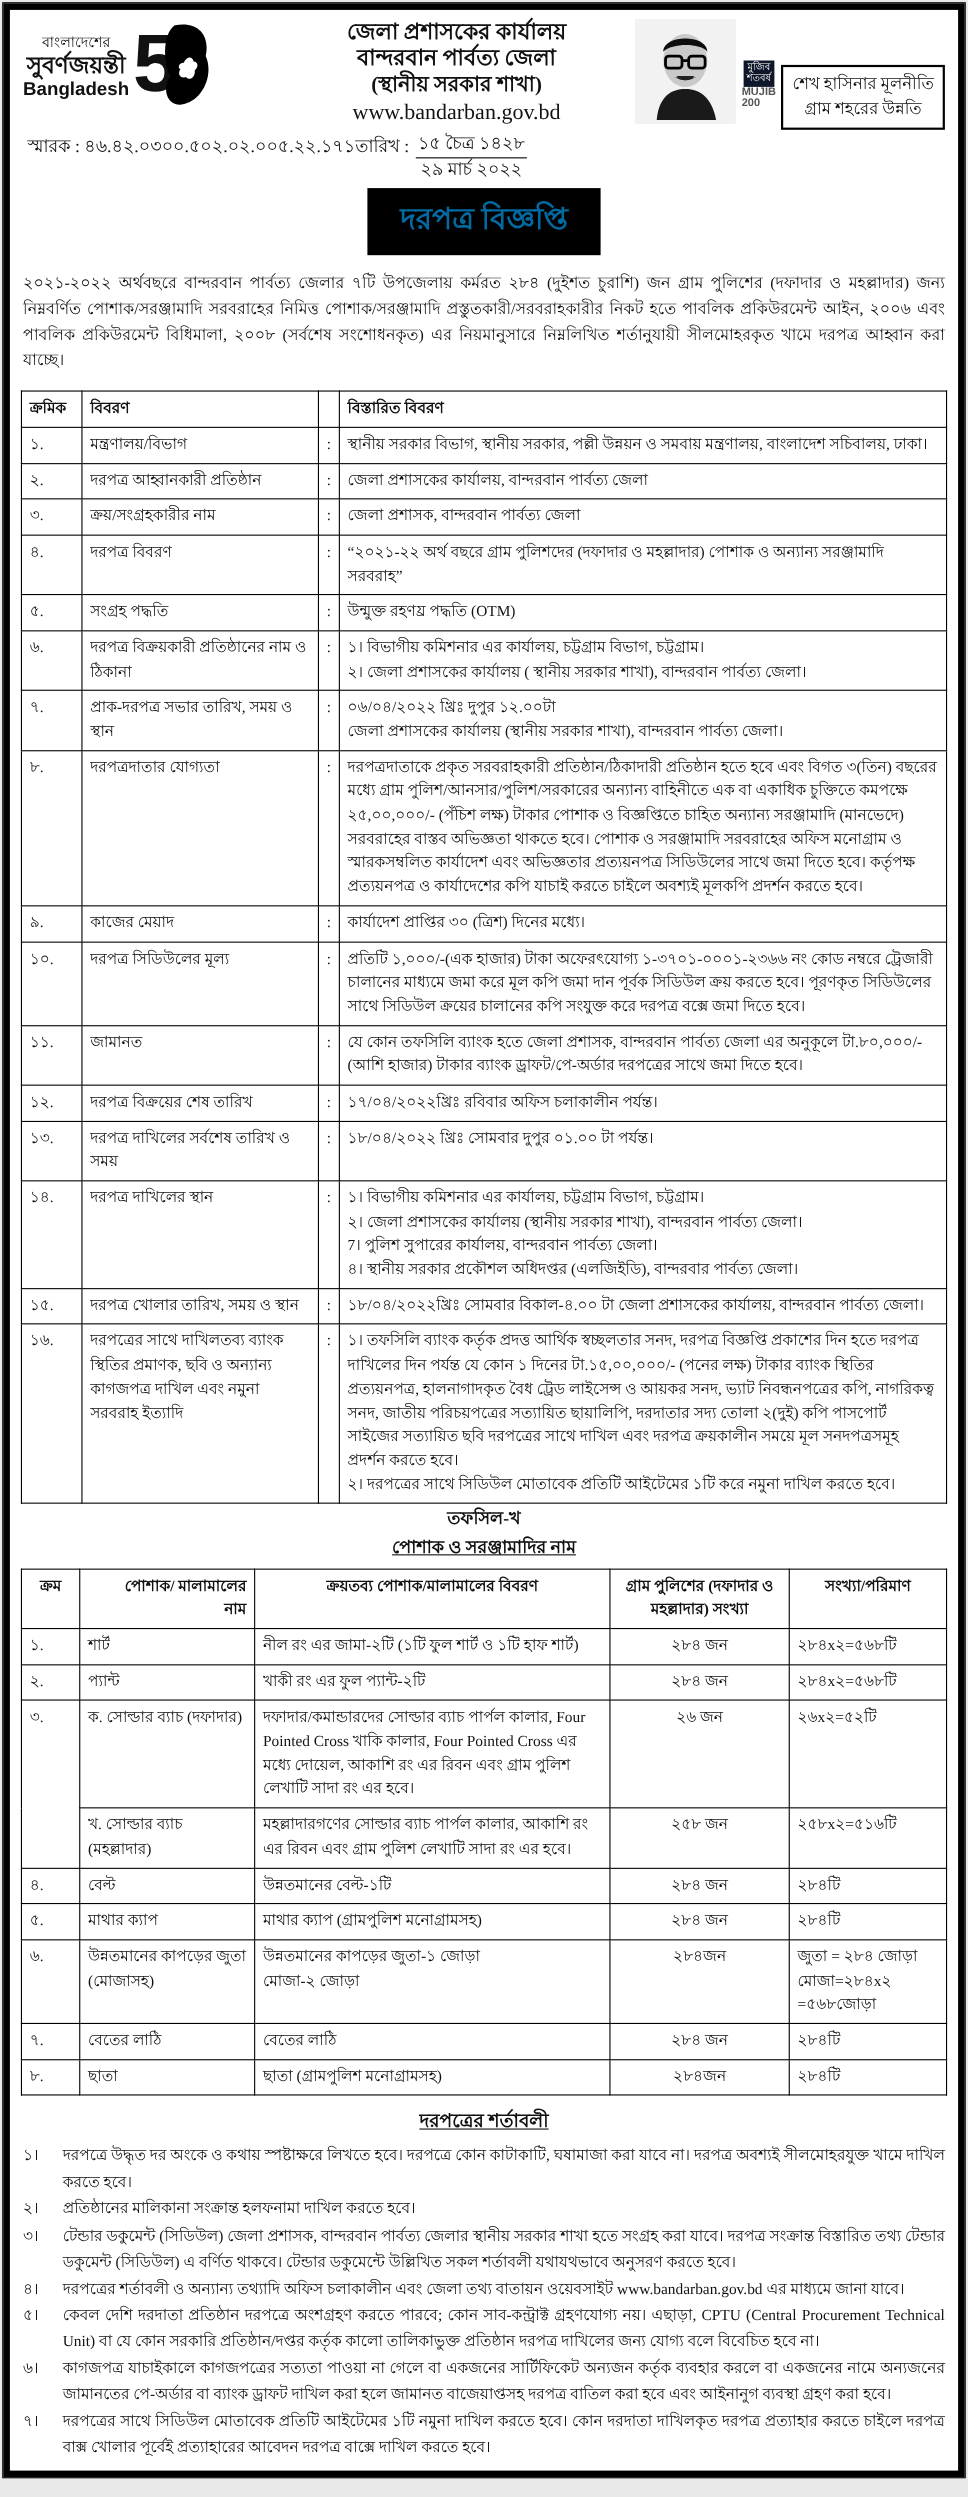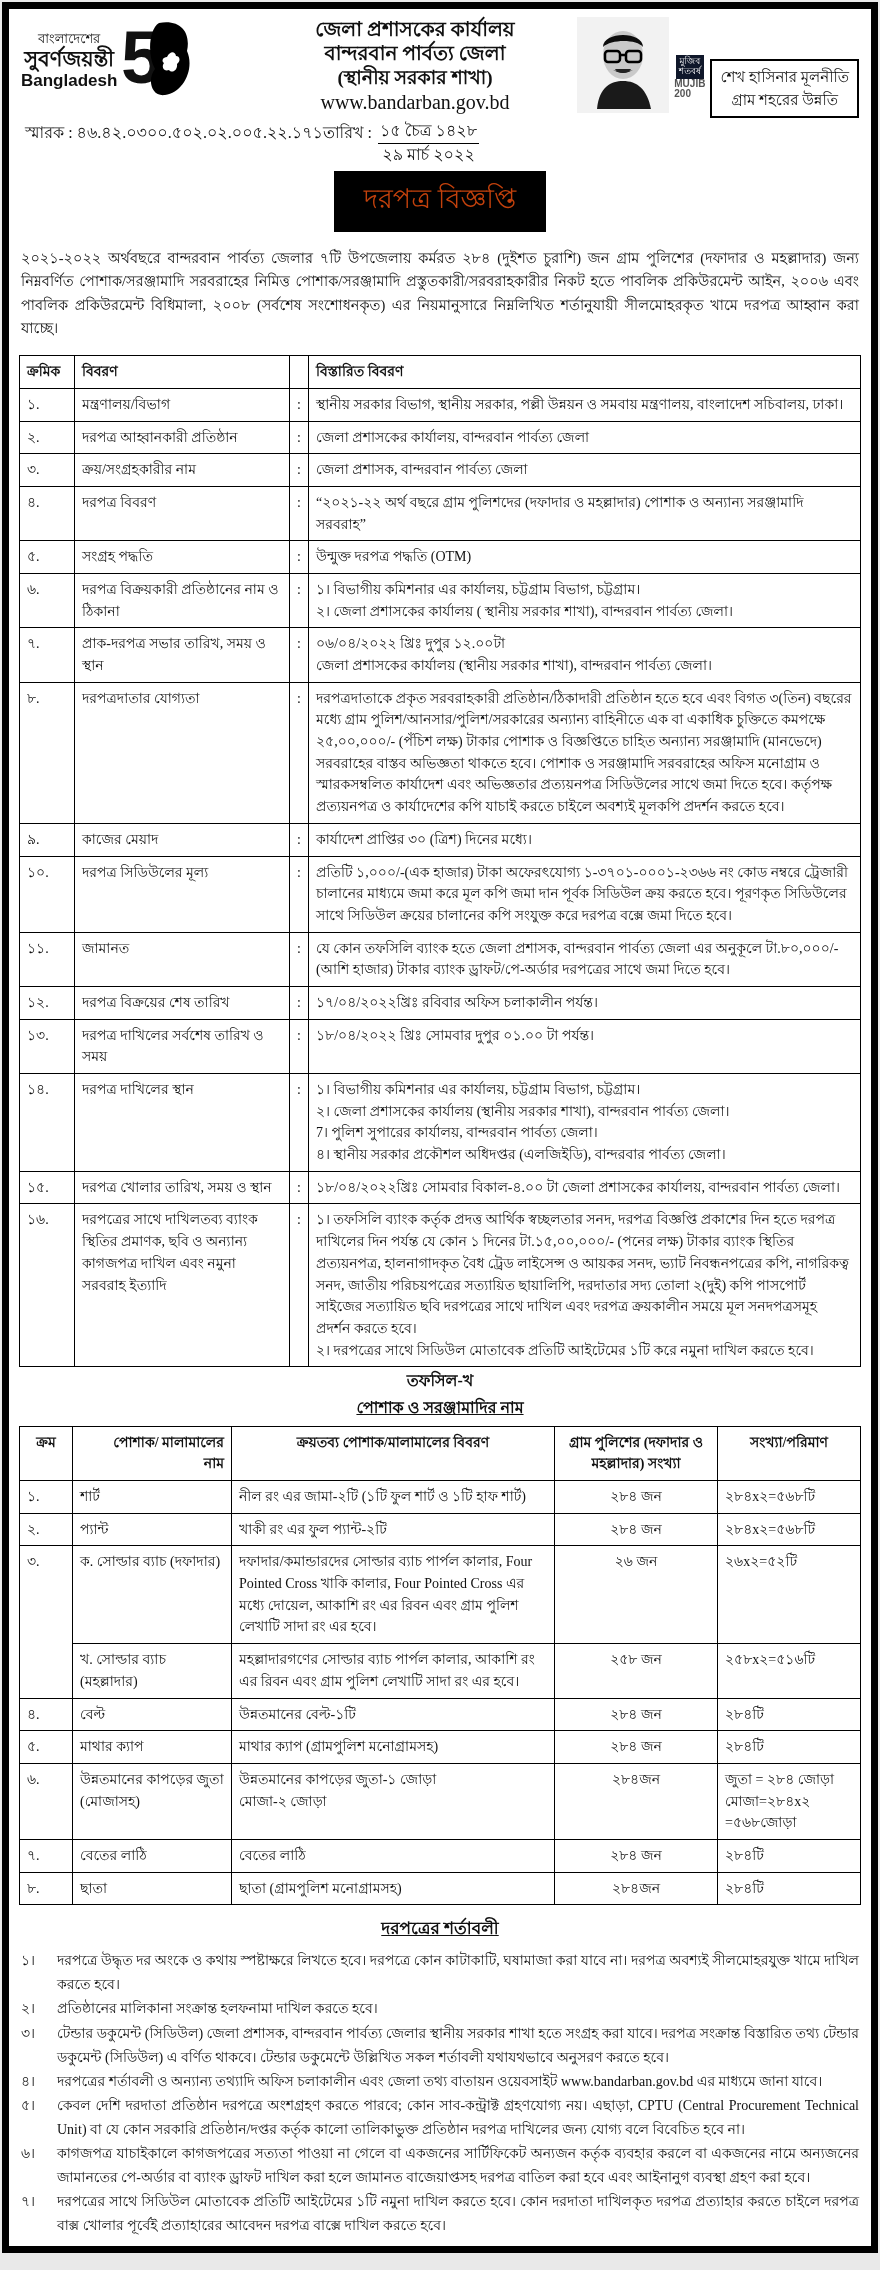--- a/index.html
+++ b/index.html
@@ -23,21 +23,21 @@
   .mujib-logo{display:flex;flex-direction:column;align-items:center;margin-top:38px;}
   .mujib-box{background:#0f172a;color:#fff;font-size:9px;line-height:1.1;padding:2px 3px;text-align:center;}
   .mujib-100{font-family:"Liberation Sans",sans-serif;font-size:10px;color:#555;font-weight:bold;line-height:1;text-align:left;}
   .slogan-box{border:2px solid #000;padding:5px 8px;text-align:center;font-size:15px;line-height:1.5;margin-top:42px;white-space:nowrap;}
   
   .memo-row{display:flex;justify-content:flex-start;align-items:flex-start;padding:2px 6px 0 6px;font-size:16px;}
   .date-block{text-align:center;line-height:1.35;}
   .date-top{border-bottom:1.5px solid #000;padding:0 2px 1px 2px;}
   
   .title-wrap{text-align:center;margin:6px 0 8px 0;}
-  .title-box{display:inline-block;background:#000;color:#c2410c;font-size:27px;font-weight:normal;padding:7px 30px 9px 30px;}
+  .title-box{display:inline-block;background:#000;color:#0369a1;font-size:27px;font-weight:bold;padding:7px 30px 9px 30px;}
   .intro{font-size:14.5px;line-height:1.62;text-align:justify;padding:0 2px;}
   
   table{border-collapse:collapse;width:100%;margin-top:4px;}
   th,td{border:1.5px solid #000;vertical-align:top;font-size:14px;line-height:1.55;padding:5px 7px;}
   th{text-align:left;font-weight:bold;}
   .ta-no{width:40px;}
   .ta-label{width:200px;}
   .ta-colon{width:14px;text-align:center;padding-left:2px;padding-right:2px;}
   .detail-line{margin:0;}
   
@@ -171,21 +171,21 @@
           <td class="ta-colon">:</td>
           <td class="ta-detail">
             <div class="detail-line">“২০২১-২২ অর্থ বছরে গ্রাম পুলিশদের (দফাদার ও মহল্লাদার) পোশাক ও অন্যান্য সরঞ্জামাদি সরবরাহ”</div>
           </td>
         </tr>
         <tr>
           <td class="ta-no">৫.</td>
           <td class="ta-label">সংগ্রহ পদ্ধতি</td>
           <td class="ta-colon">:</td>
           <td class="ta-detail">
-            <div class="detail-line">উন্মুক্ত দরপত্র পদ্ধতি (OTM)</div>
+            <div class="detail-line">উন্মুক্ত রহণয্র পদ্ধতি (OTM)</div>
           </td>
         </tr>
         <tr>
           <td class="ta-no">৬.</td>
           <td class="ta-label">দরপত্র বিক্রয়কারী প্রতিষ্ঠানের নাম ও ঠিকানা</td>
           <td class="ta-colon">:</td>
           <td class="ta-detail">
             <div class="detail-line">১। বিভাগীয় কমিশনার এর কার্যালয়, চট্টগ্রাম বিভাগ, চট্টগ্রাম।</div>
             <div class="detail-line">২। জেলা প্রশাসকের কার্যালয় ( স্থানীয় সরকার শাখা), বান্দরবান পার্বত্য জেলা।</div>
           </td>

